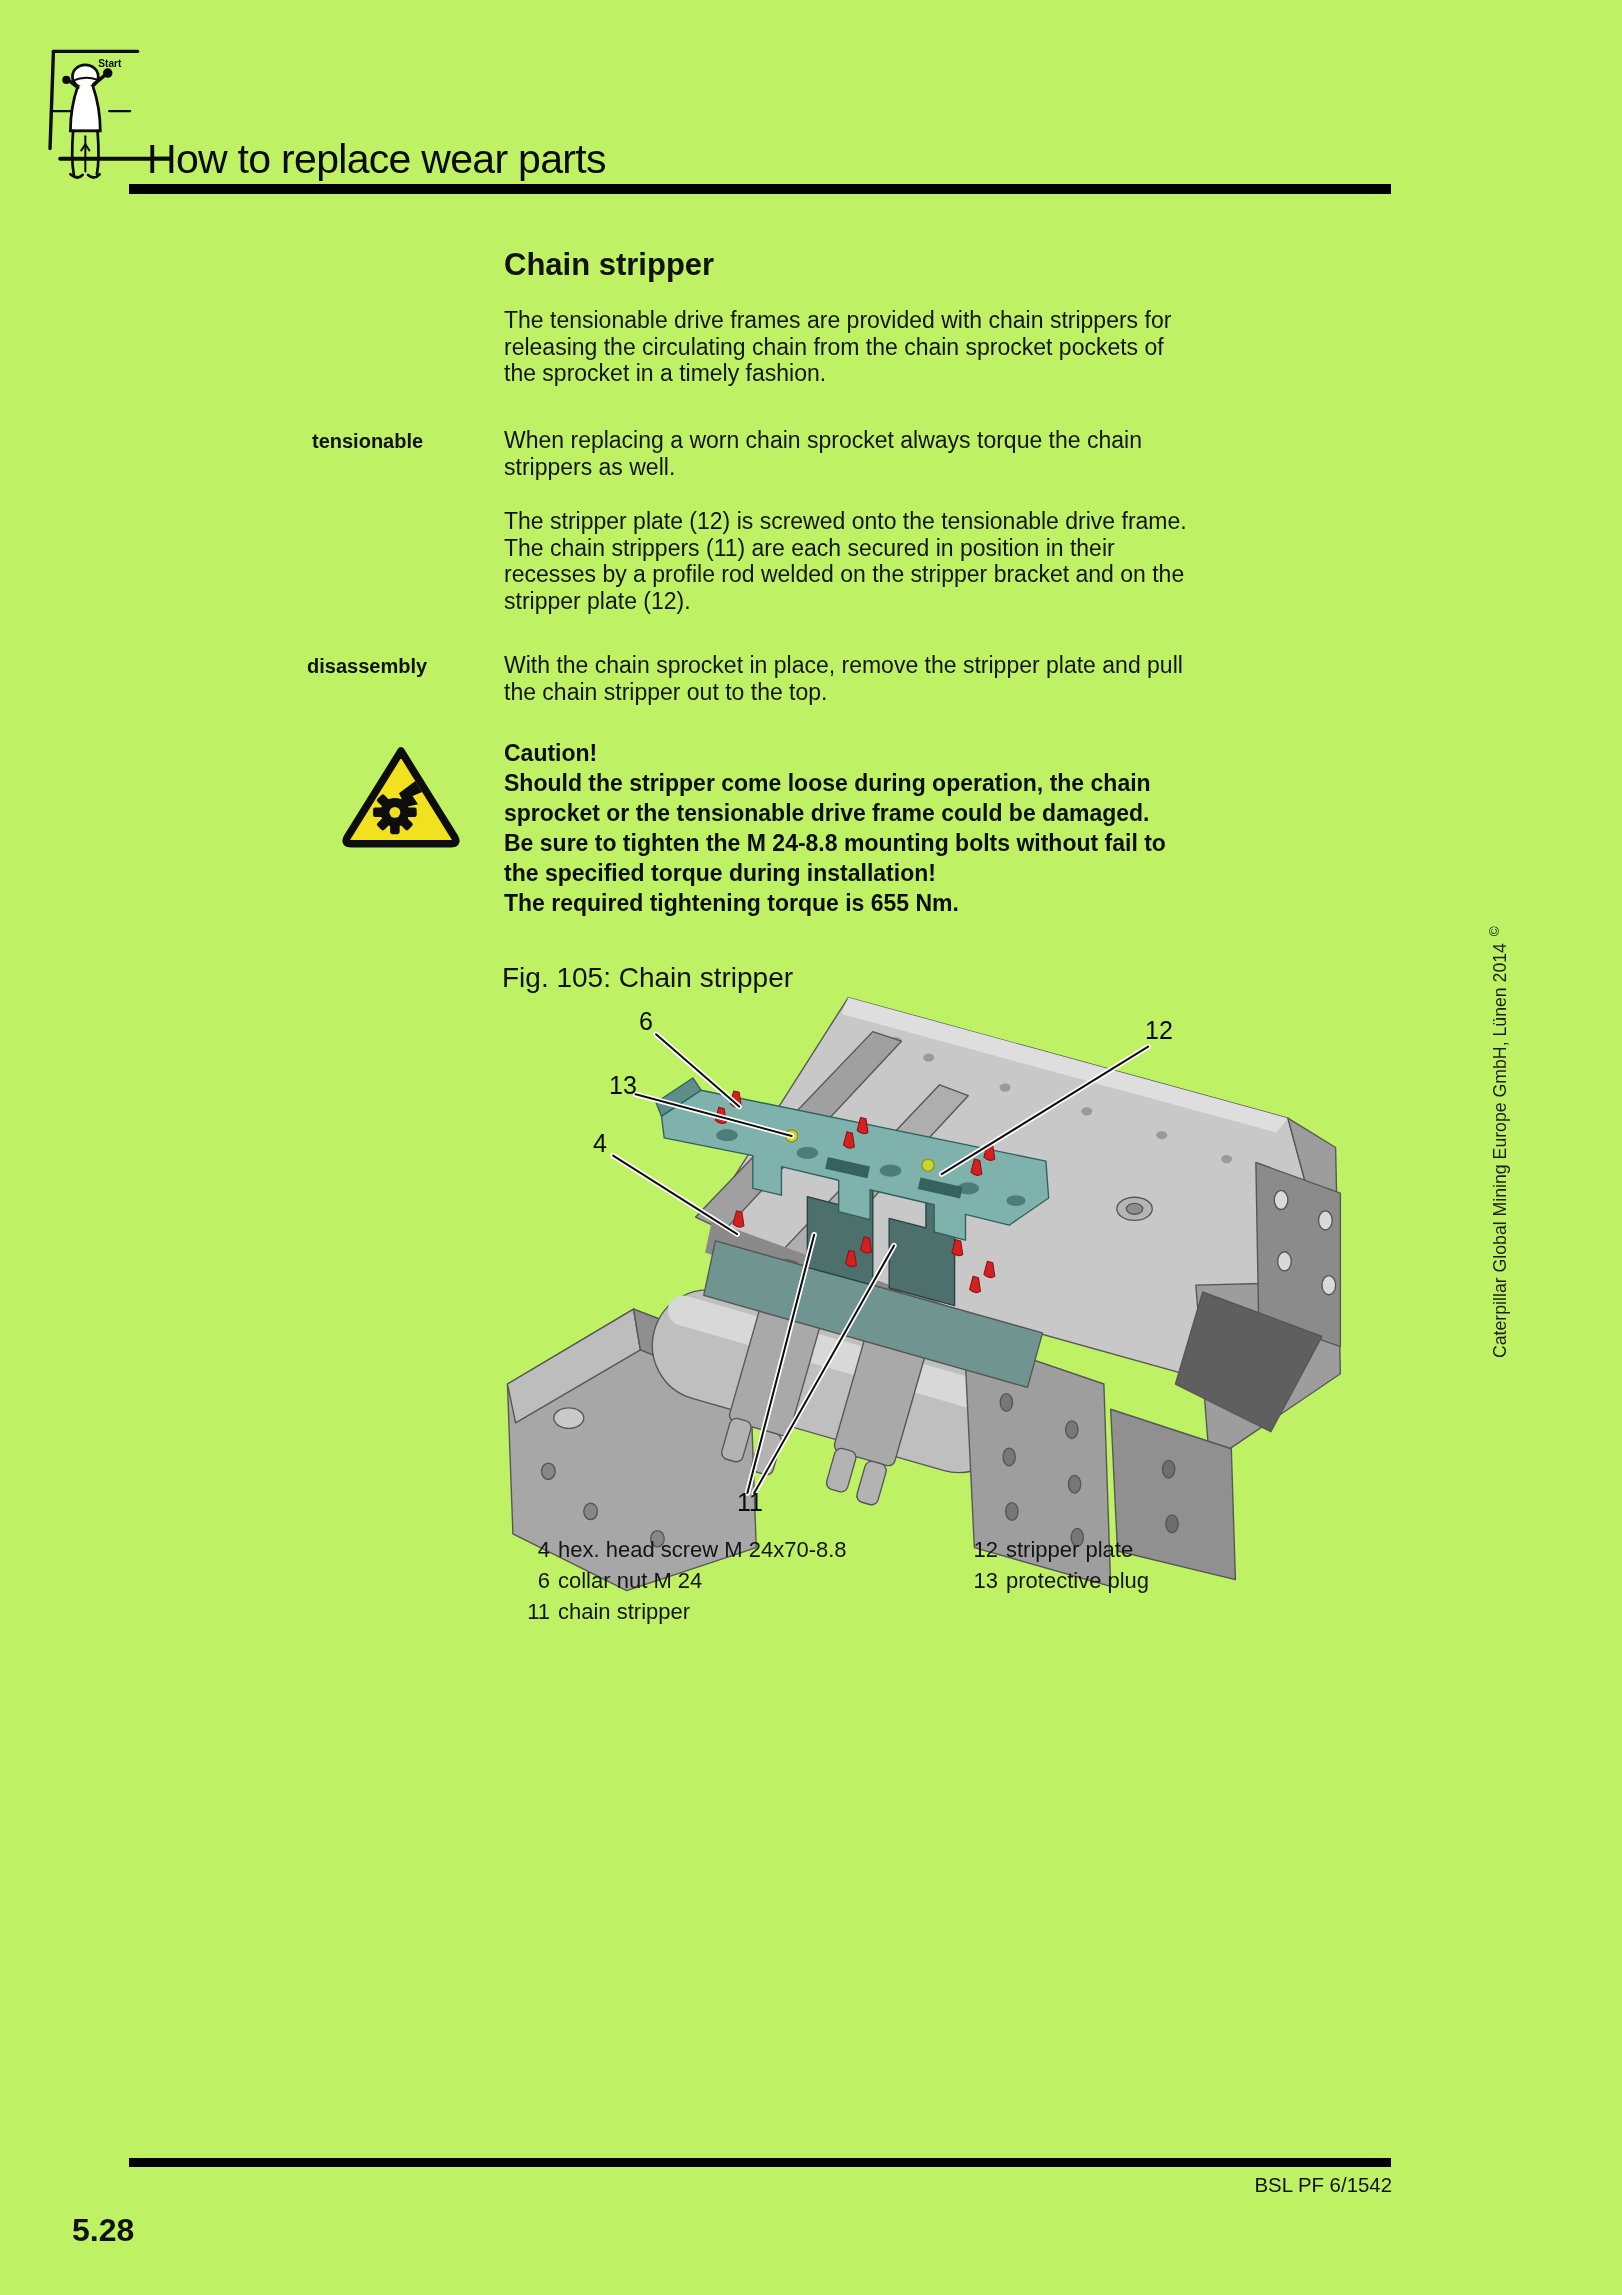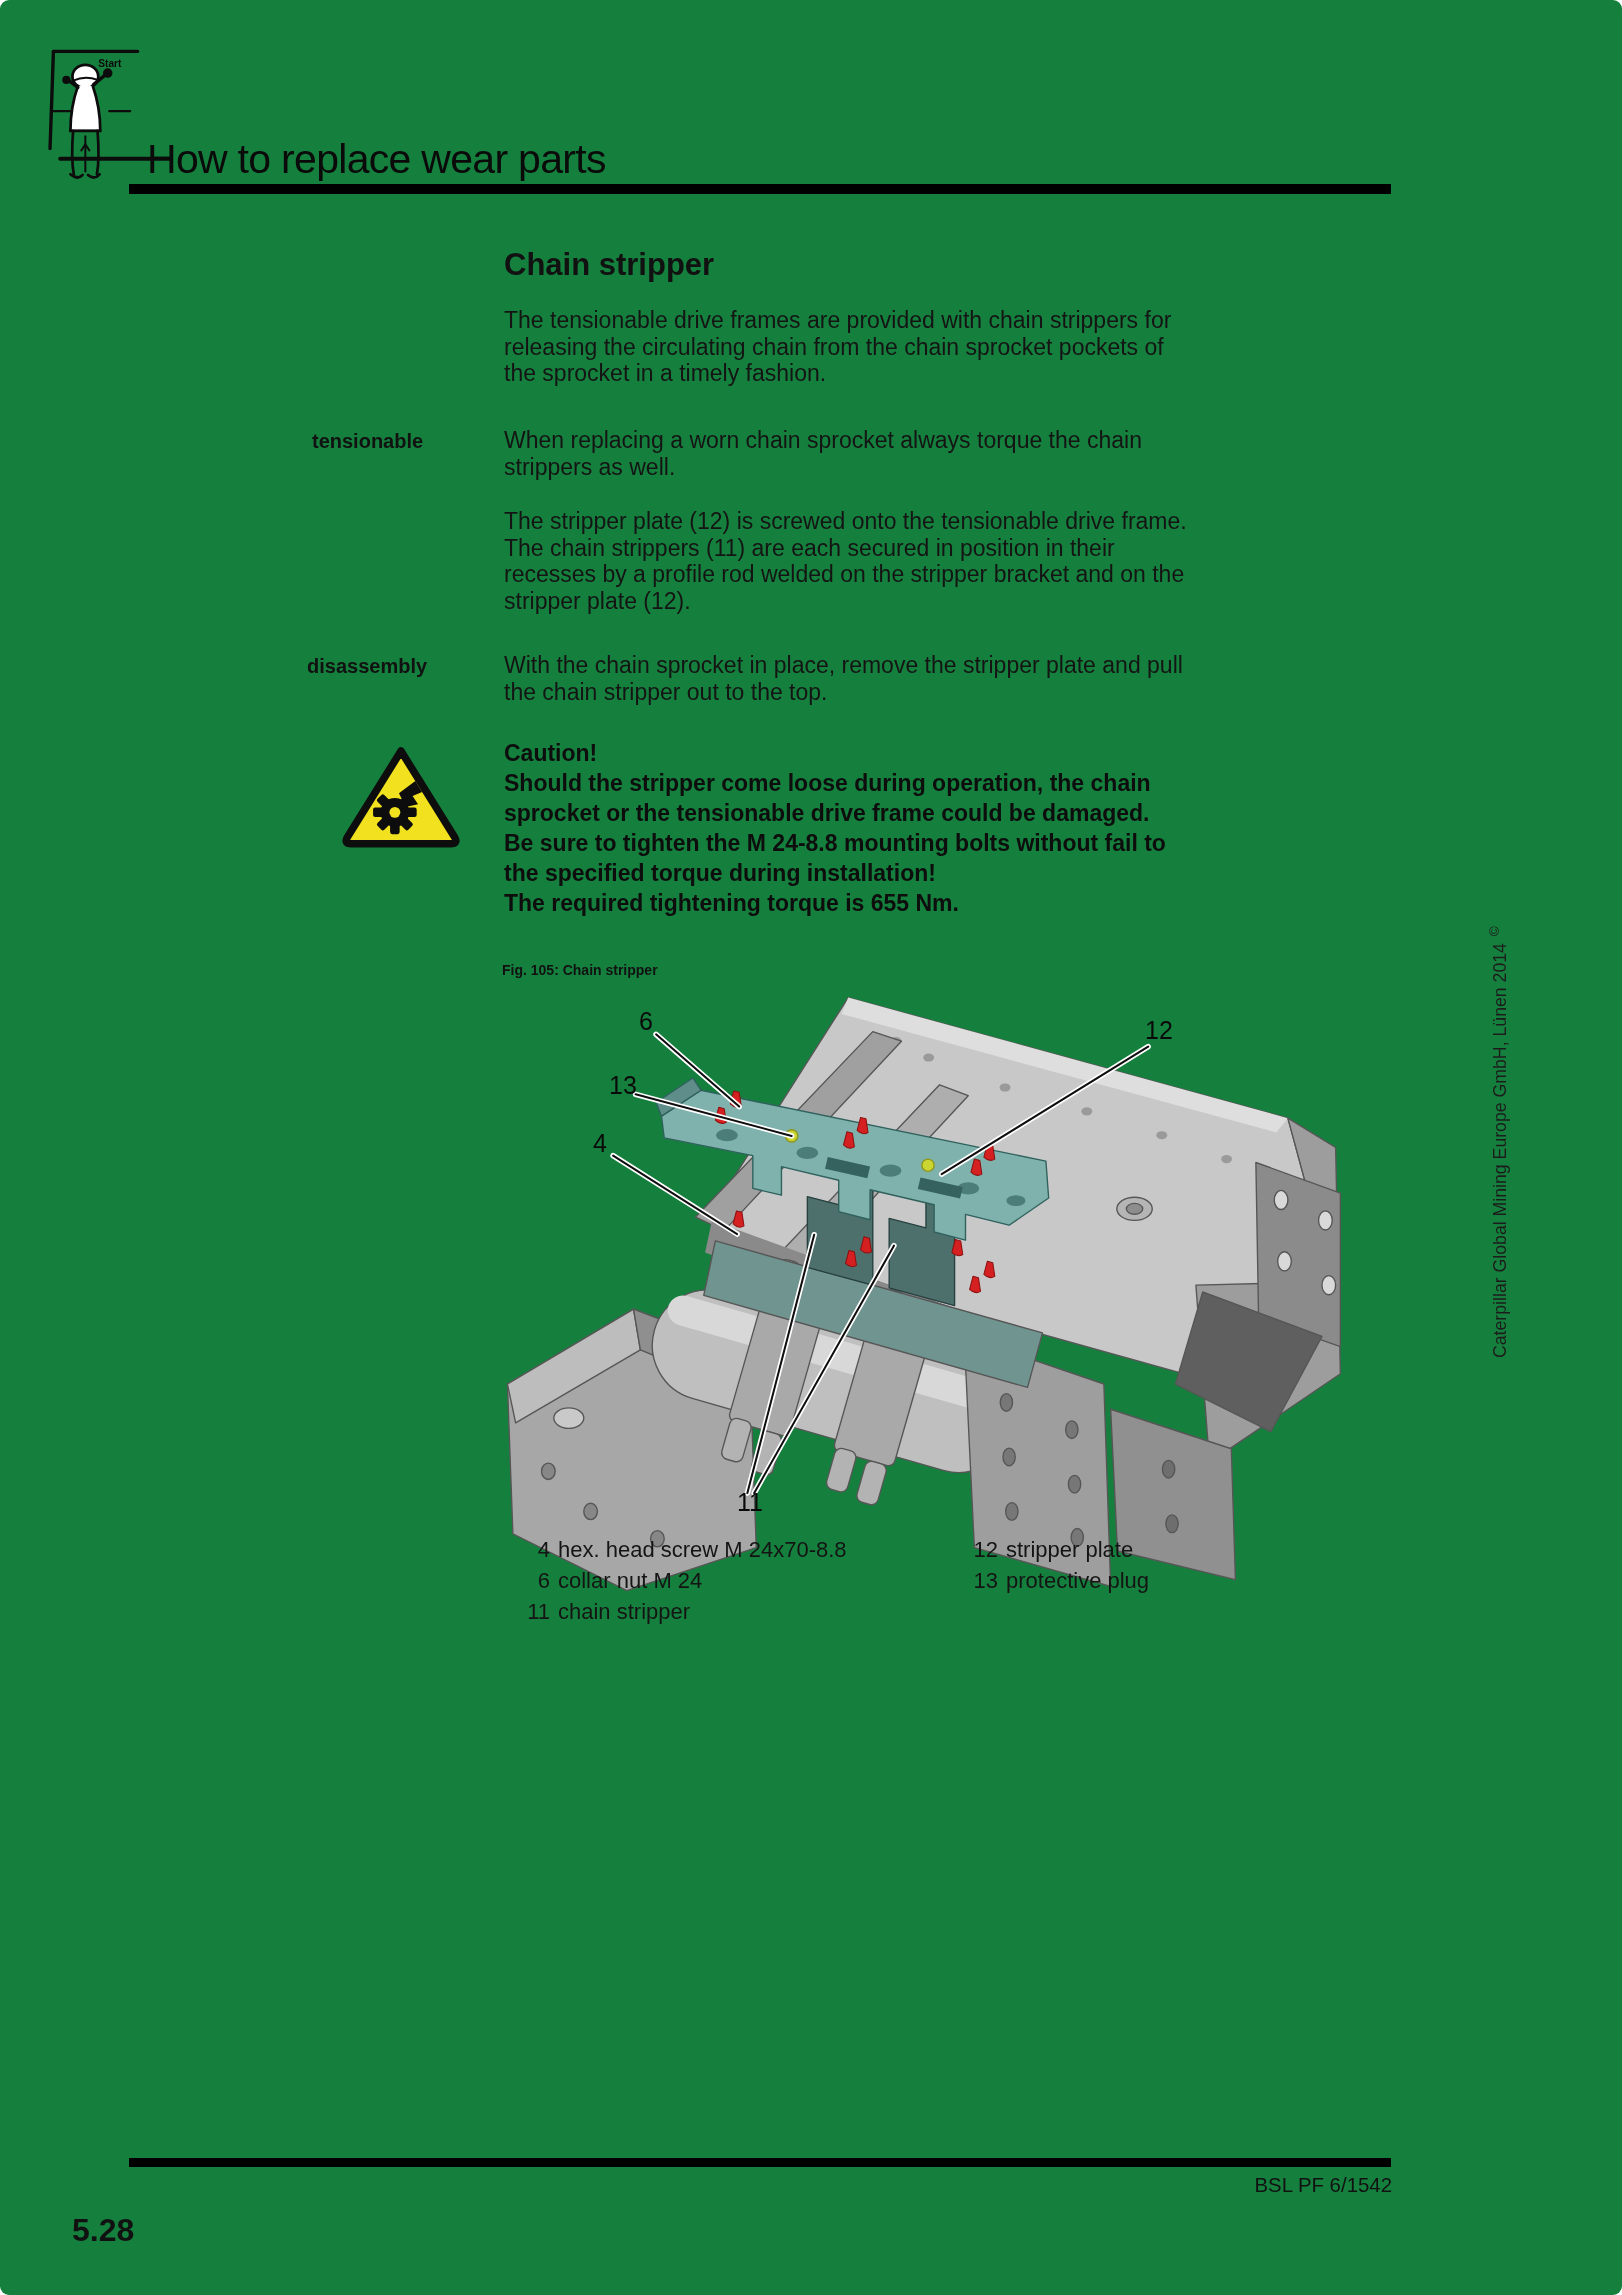--- a/index.html
+++ b/index.html
@@ -1,37 +1,37 @@
 <!DOCTYPE html>
 <html style="font-size:11px"><head>
 <meta charset="utf-8">
 <style>
   html,body { margin:0; padding:0; }
   body { background:#ffffff; }
   .page {
-    position:relative; width:1622px; height:2295px; background:#15803d;
-    font-family:"Liberation Sans", sans-serif; color:#111; overflow:hidden;border-radius:9px;
+    position:relative; width:1622px; height:2295px; background:#bef264;
+    font-family:"Liberation Sans", sans-serif; color:#111; overflow:hidden;
   }
   .abs { position:absolute; }
   .rule { position:absolute; background:#000; }
   .title {
     position:absolute; left:147px; top:136px; font-size:41px; letter-spacing:-0.7px;
     color:#0a0a0a; white-space:nowrap;
   }
   .h2 { position:absolute; left:504px; top:247px; font-size:31px; font-weight:bold; white-space:nowrap; }
   .body-text {
     position:absolute; left:504px; width:886px; font-size:23px; line-height:26.6px;
     white-space:pre-line; color:#141414;
   }
   .margin-label { position:absolute; font-size:20px; font-weight:bold; white-space:nowrap; }
   .caution-text {
     position:absolute; left:504px; width:886px; font-size:23px; line-height:30px;
     font-weight:bold; white-space:pre-line; color:#0d0d0d;
   }
-  .fig-caption { position:absolute; left:502px; top:962px; font-size:14px; font-weight:bold; white-space:nowrap; }
+  .fig-caption { position:absolute; left:502px; top:962px; font-size:28px; font-weight:normal; white-space:nowrap; }
   .callout {
     position:absolute; font-size:25px; color:#0a0a0a; text-align:center; width:48px;
     background:rgba(255,255,255,0); white-space:nowrap;
   }
   .parts-col { position:absolute; font-size:22px; line-height:31px; color:#141414; }
   .parts-row { display:flex; height:31px; align-items:baseline; }
   .parts-num { width:42px; text-align:right; flex:none; }
   .parts-name { margin-left:8px; white-space:nowrap; }
   .sidebar-rot {
     position:absolute; left:1487px; top:1358px; transform:rotate(-90deg);

